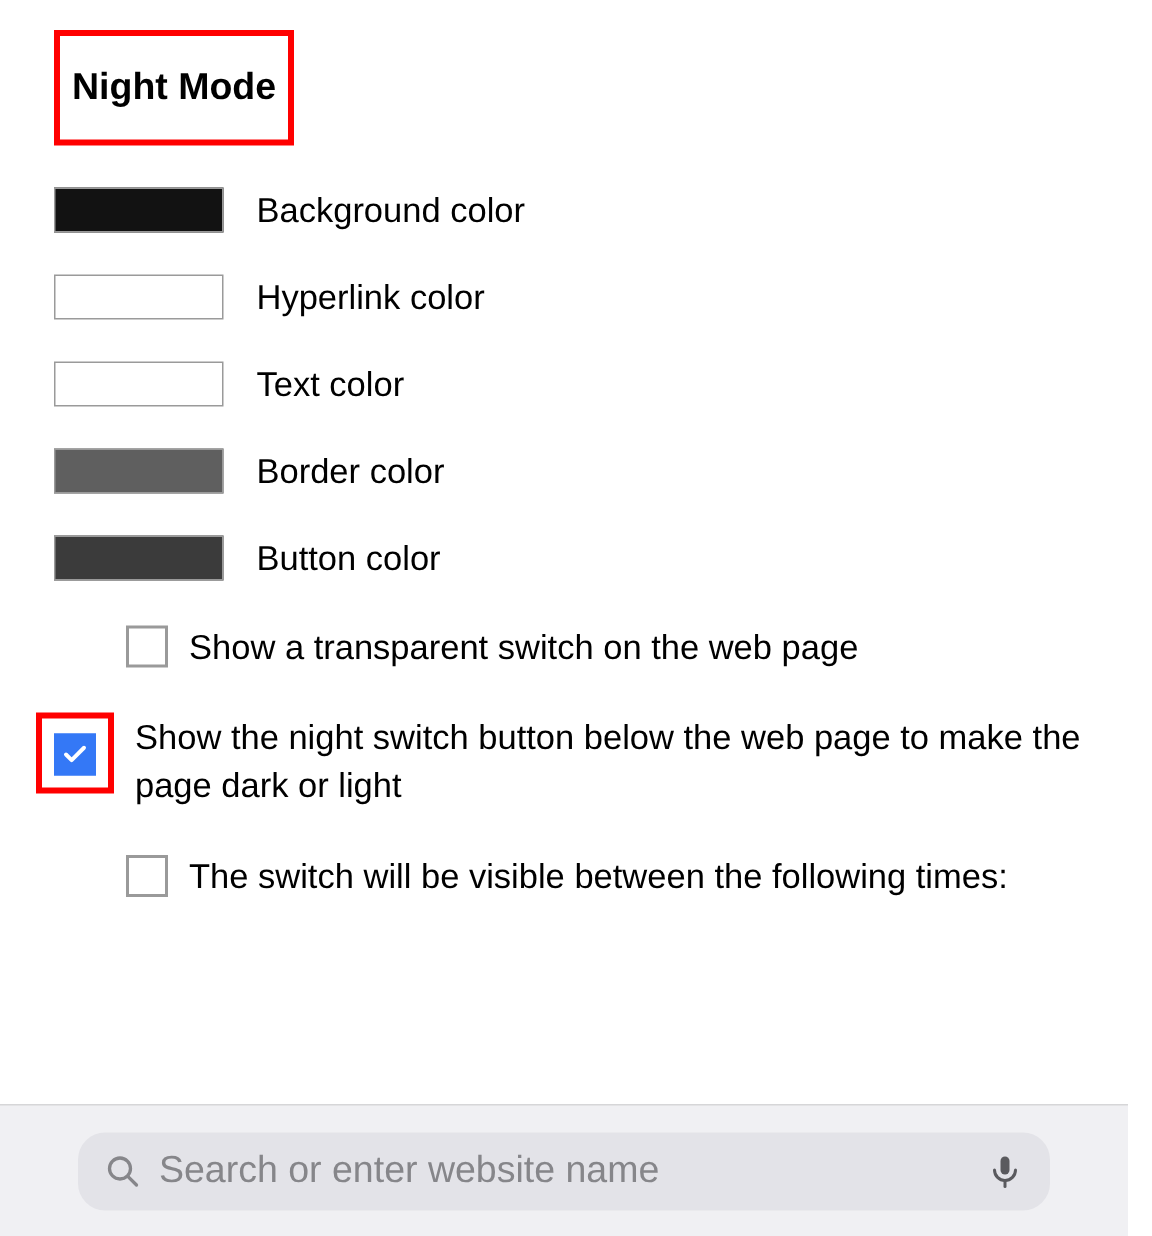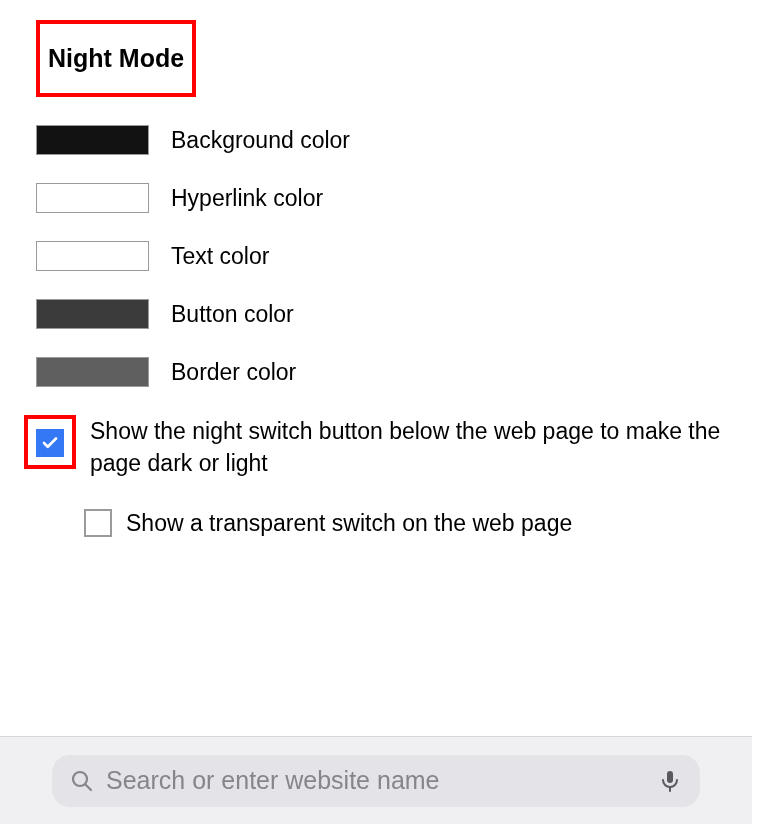--- a/index.html
+++ b/index.html
@@ -143,46 +143,50 @@
     <div class="color-swatch swatch-white"></div>
     <span class="color-label">Hyperlink color</span>
   </div>
 
   <div class="color-row">
     <div class="color-swatch swatch-white"></div>
     <span class="color-label">Text color</span>
   </div>
 
   <div class="color-row">
+    <div class="color-swatch swatch-gray"></div>
+    <span class="color-label">Border color</span>
+  </div>
+
+  <div class="color-row">
     <div class="color-swatch swatch-darkgray"></div>
     <span class="color-label">Button color</span>
   </div>
 
-  <div class="color-row">
-    <div class="color-swatch swatch-gray"></div>
-    <span class="color-label">Border color</span>
+  <div class="checkbox-row indent">
+    <div class="checkbox"></div>
+    <span class="checkbox-label">Show a transparent switch on the web page</span>
   </div>
 
   <div class="checkbox-row">
     <div class="cb-redwrap">
       <div class="checkbox checked">
         <svg viewBox="0 0 24 24">
             <path d="M4 12l5 5L20 6" stroke="#fff" stroke-width="3.5" fill="none" stroke-linecap="round" stroke-linejoin="round"></path>
           </svg>
       </div>
     </div>
     <span class="checkbox-label">Show the night switch button below the web page to make the page dark or light</span>
   </div>
 
+
   <div class="checkbox-row indent">
     <div class="checkbox"></div>
-    <span class="checkbox-label">Show a transparent switch on the web page</span>
-  </div>
-
-
+    <span class="checkbox-label">The switch will be visible between the following times:</span>
+  </div>
 </div>
 
 <div class="addressbar-container">
   <div class="addressbar">
     <span class="search-icon">
       <svg viewBox="0 0 24 24">
           <circle cx="10" cy="10" r="7" stroke="#86868a" stroke-width="2.2" fill="none"></circle>
           <line x1="15.2" y1="15.2" x2="21" y2="21" stroke="#86868a" stroke-width="2.2" stroke-linecap="round"></line>
         </svg>
     </span>

